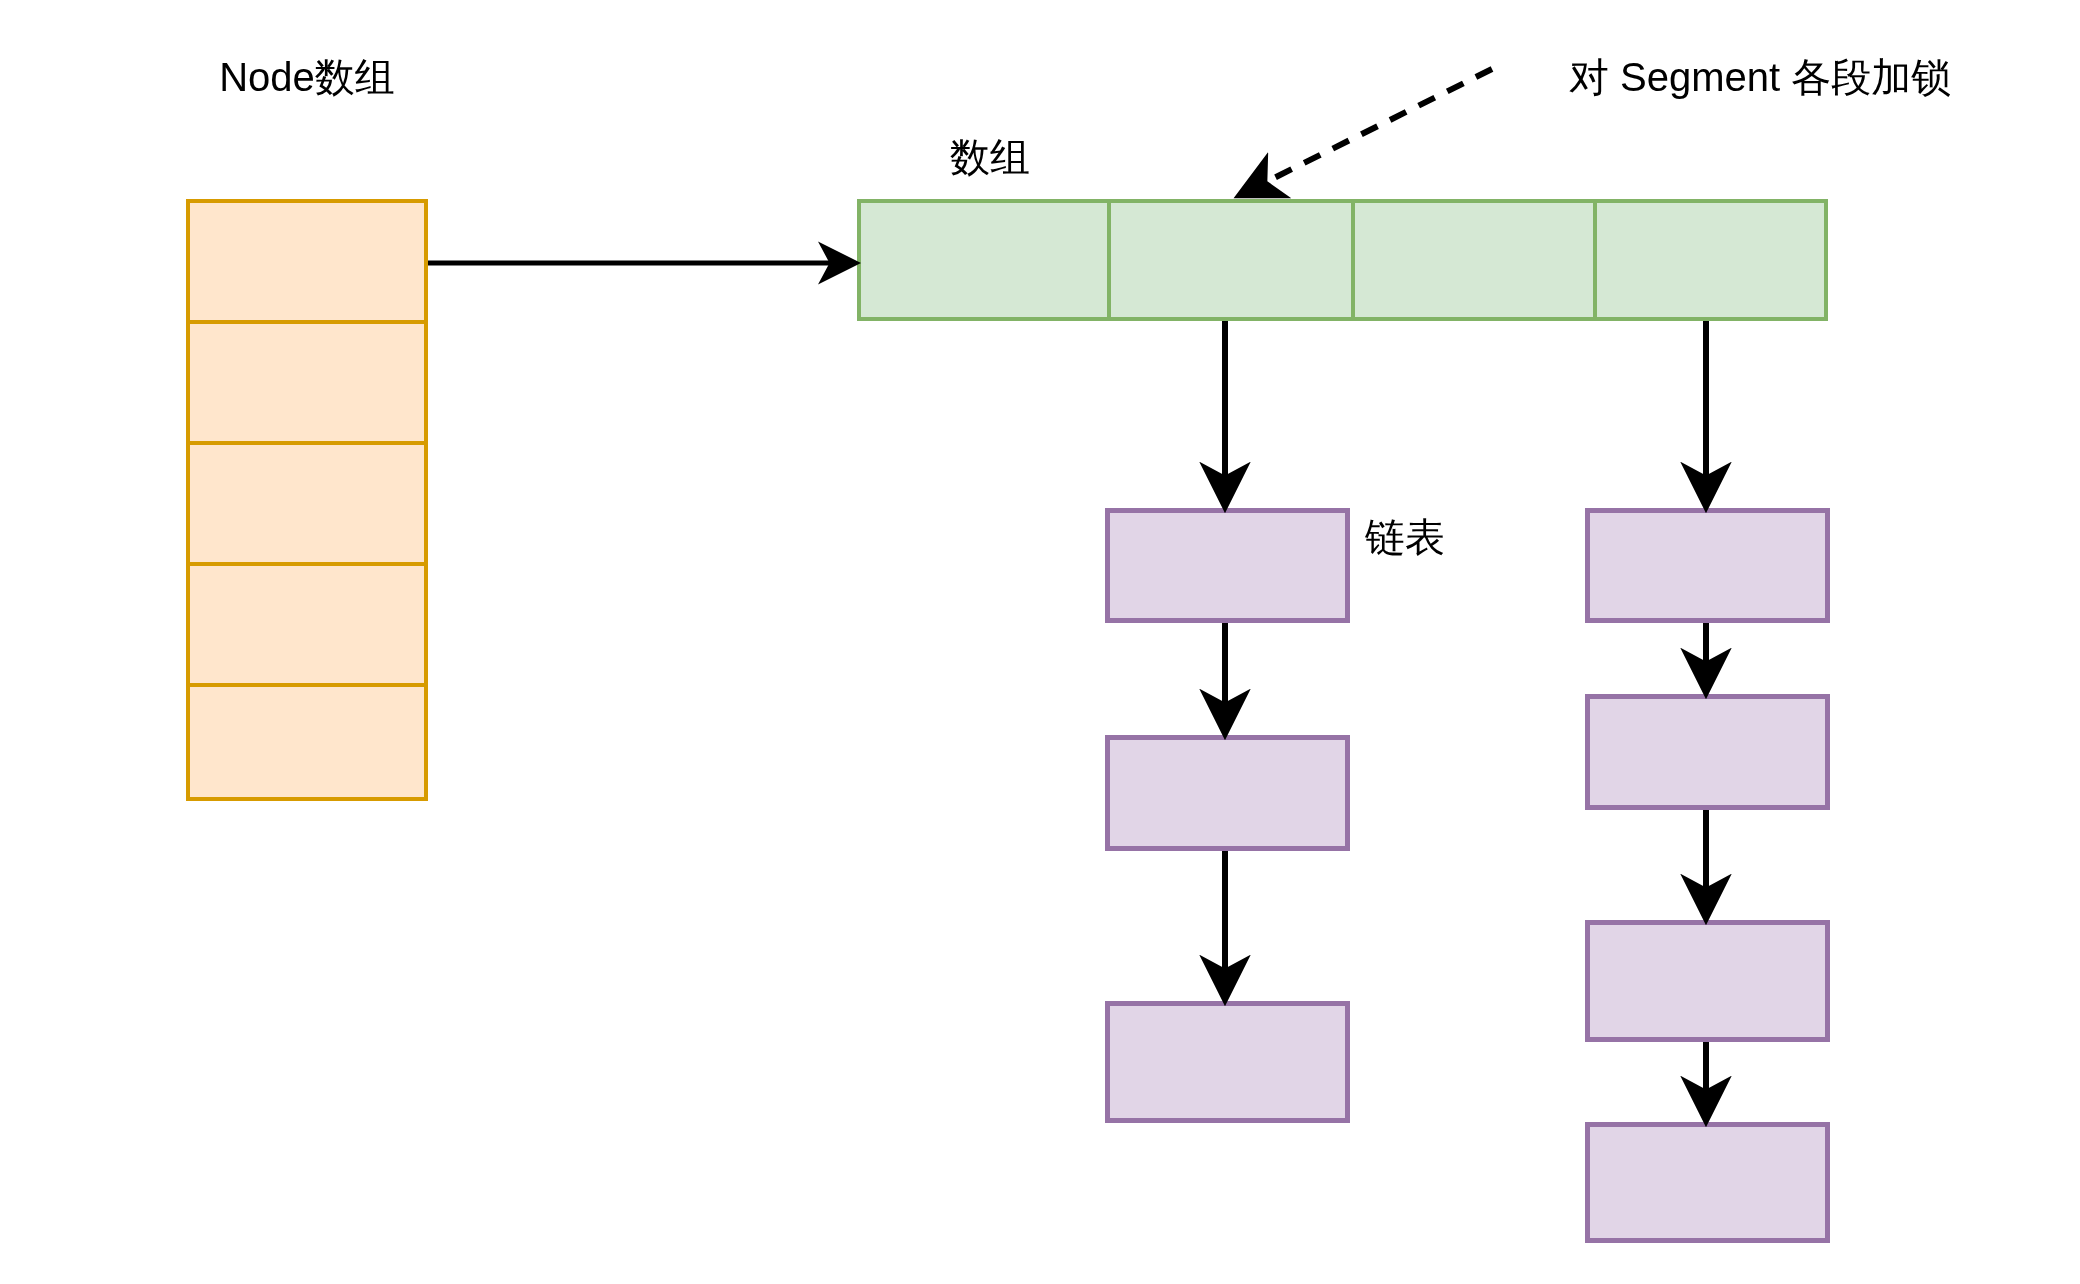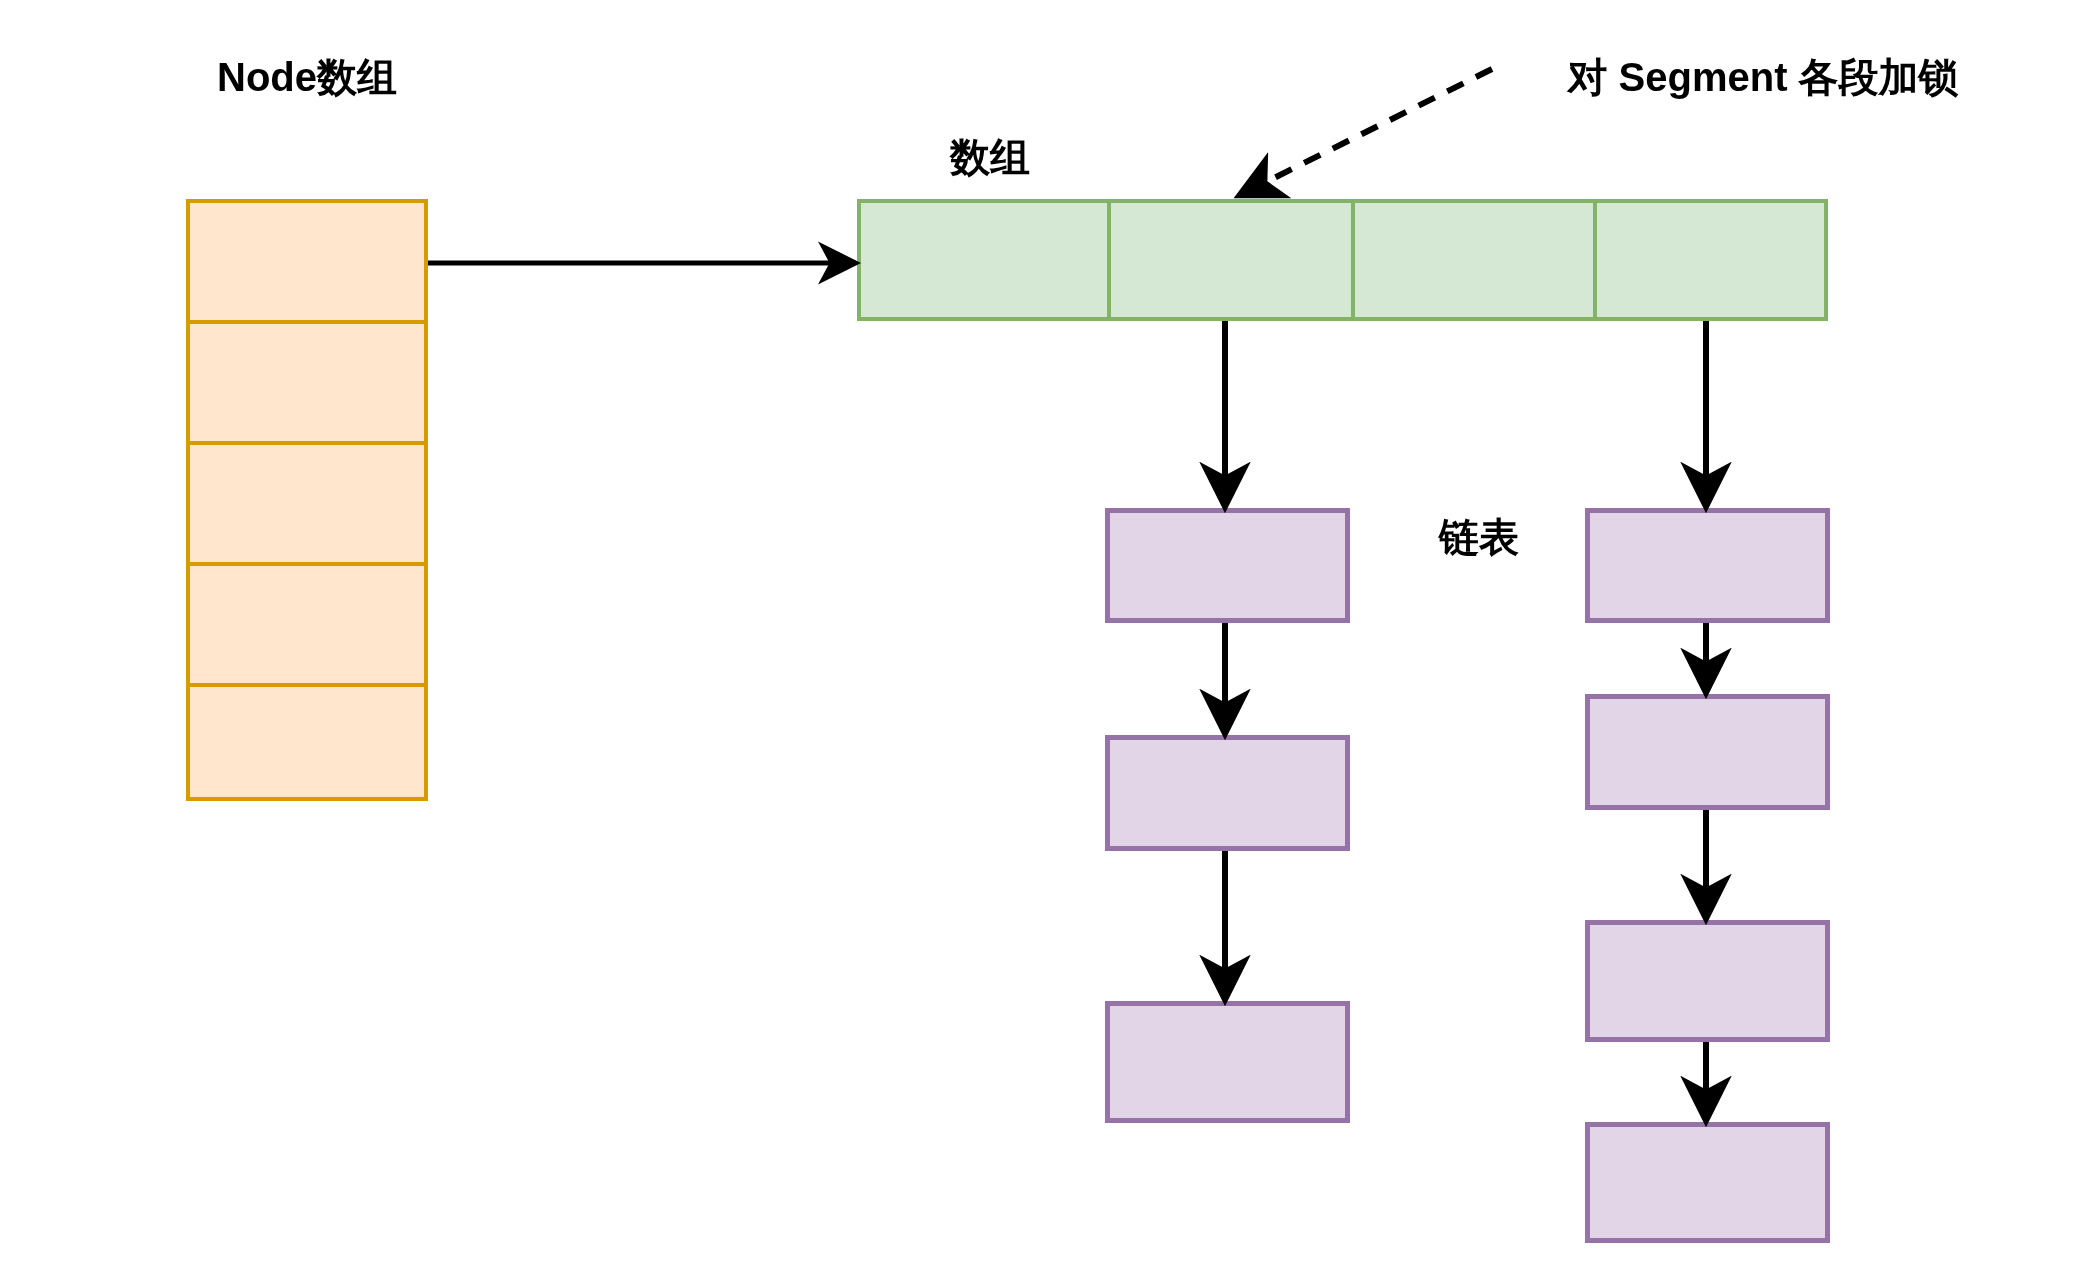--- a/index.html
+++ b/index.html
@@ -9,43 +9,42 @@
   }
   body {
     font-family: "Liberation Sans", "DejaVu Sans", sans-serif;
   }
   #canvas {
     position: relative;
     width: 2056px;
     height: 1284px;
     background: #ffffff;
     overflow: hidden;
-    font-weight: bold;
   }
   svg.layer {
     position: absolute;
     left: 0;
     top: 0;
     width: 2080px;
     height: 1284px;
     pointer-events: none;
   }
   .label {
     position: absolute;
     color: #000000;
     font-size: 40px;
     line-height: 1.28;
     white-space: pre;
     text-align: center;
     letter-spacing: 0px;
   }
   .label.node-array { left: 186px; top: 52px; width: 242px; }
   .label.segment-array { left: 840px; top: 30px; width: 300px; }
-  .label.lock-note { left: 1528px; top: 52px; width: 470px; text-align: center; }
-  .label.linked-list { left: 1439px; top: 512px; width: 200px; text-align: left; }
+  .label.lock-note { left: 1569px; top: 52px; width: 470px; text-align: left; }
+  .label.linked-list { left: 1365px; top: 512px; width: 200px; text-align: left; }
 
   .arr-box {
     position: absolute;
     box-sizing: border-box;
   }
   .orange-cell {
     background: #ffe6cc;
     border: 4px solid #d79b00;
   }
   .green-cell {

